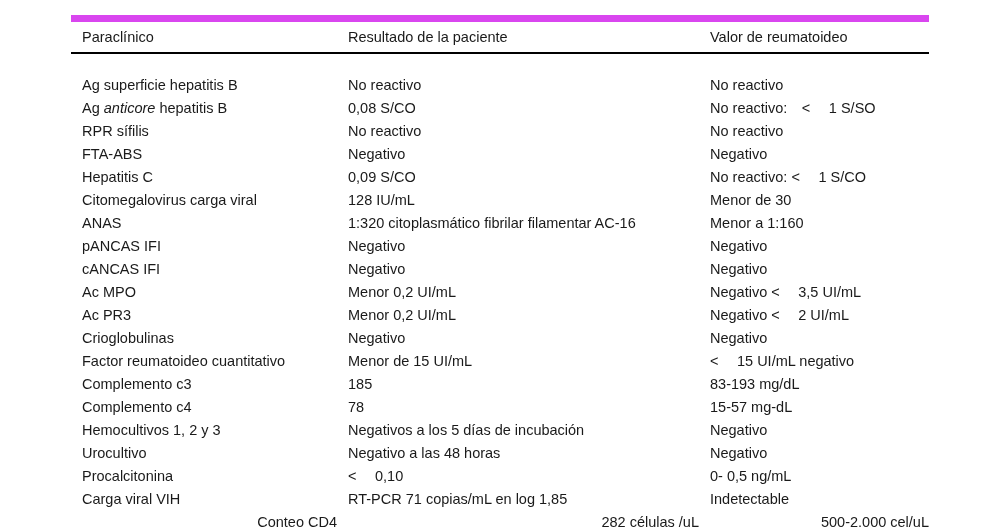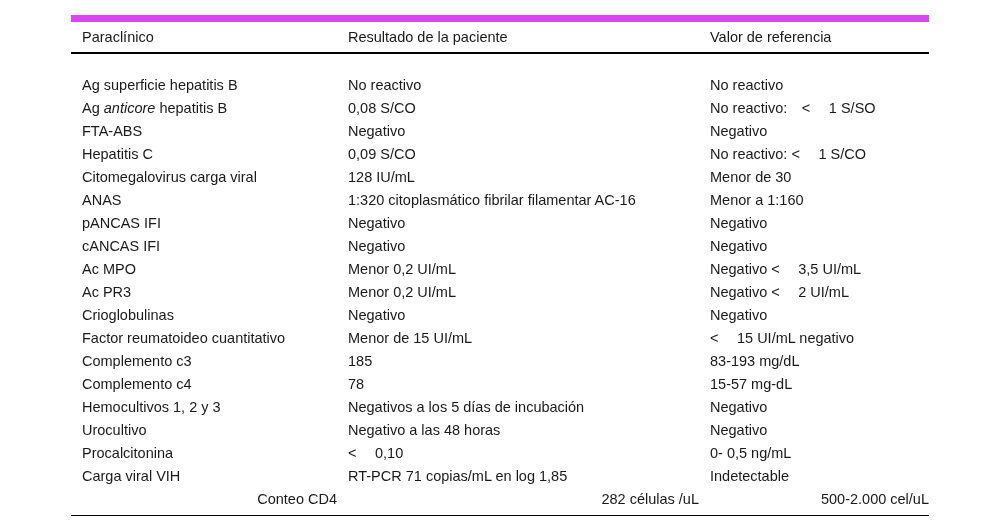--- a/index.html
+++ b/index.html
@@ -61,34 +61,39 @@
   <table>
     <colgroup>
       <col class="c1">
         <col class="c2">
         <col class="c3">
     </colgroup>
     <thead>
       <tr>
         <th>Paraclínico</th>
         <th>Resultado de la paciente</th>
-        <th>Valor de referencia</th>
+        <th>Valor de reumatoideo</th>
       </tr>
     </thead>
     <tbody id="tbody">
 
     <tr>
           <td><span>Ag superficie hepatitis B</span></td>
           <td>No reactivo</td>
           <td>No reactivo</td>
         </tr>
         <tr>
           <td><span>Ag </span><em>anticore</em><span> hepatitis B</span></td>
           <td>0,08 S/CO</td>
           <td>No reactivo: &lt;  1 S/SO</td>
+        </tr>
+        <tr>
+          <td><span>RPR sífilis</span></td>
+          <td>No reactivo</td>
+          <td>No reactivo</td>
         </tr>
         <tr>
           <td><span>FTA-ABS</span></td>
           <td>Negativo</td>
           <td>Negativo</td>
         </tr>
         <tr>
           <td><span>Hepatitis C</span></td>
           <td>0,09 S/CO</td>
           <td>No reactivo: &lt;  1 S/CO</td>

